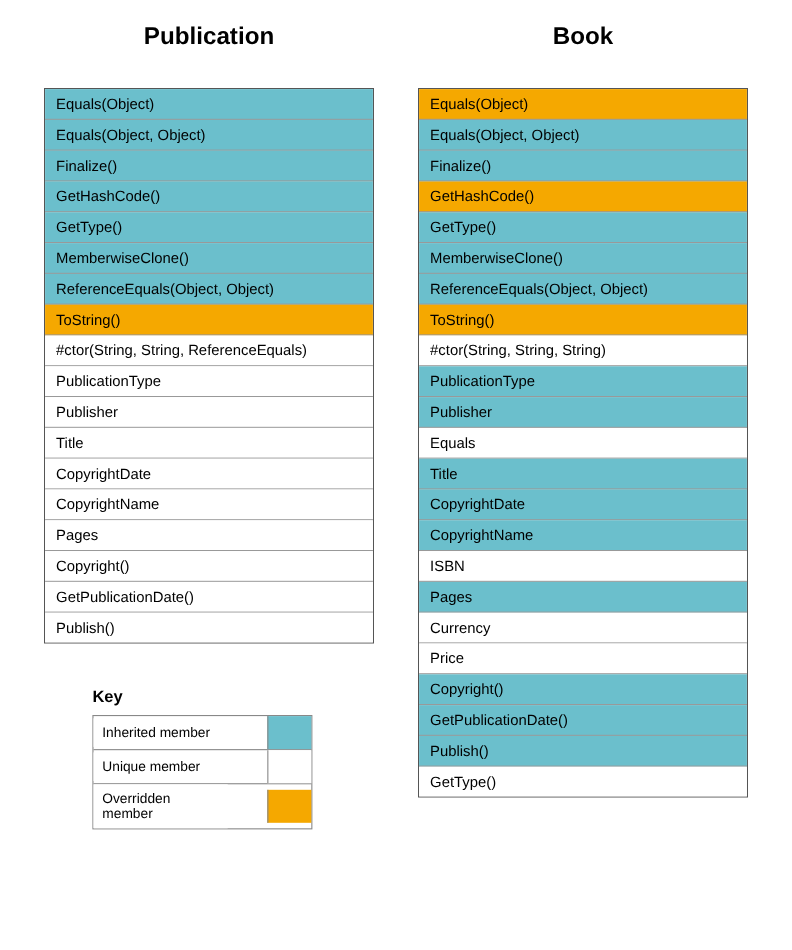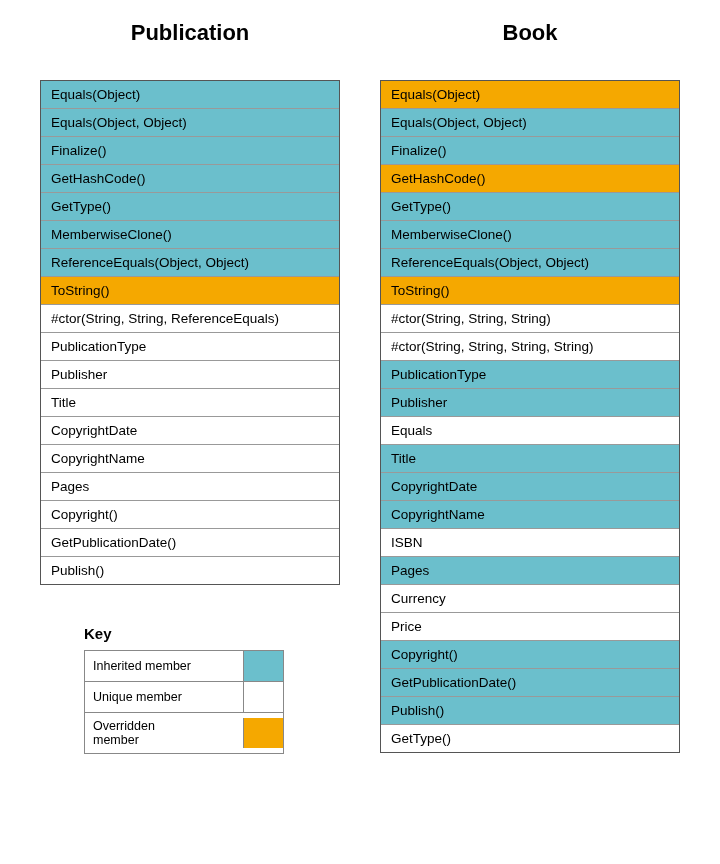--- a/index.html
+++ b/index.html
@@ -147,21 +147,20 @@
     <div class="member-list" id="book-list">
         <div class="member-item bg-yellow">Equals(Object)</div>
         <div class="member-item bg-blue">Equals(Object, Object)</div>
         <div class="member-item bg-blue">Finalize()</div>
         <div class="member-item bg-yellow">GetHashCode()</div>
         <div class="member-item bg-blue">GetType()</div>
         <div class="member-item bg-blue">MemberwiseClone()</div>
         <div class="member-item bg-blue">ReferenceEquals(Object, Object)</div>
         <div class="member-item bg-yellow">ToString()</div>
         <div class="member-item bg-white">#ctor(String, String, String)</div>
-        <div class="member-item bg-white">#ctor(String, String, String, String)</div>
         <div class="member-item bg-blue">PublicationType</div>
         <div class="member-item bg-blue">Publisher</div>
         <div class="member-item bg-white">Equals</div>
         <div class="member-item bg-blue">Title</div>
         <div class="member-item bg-blue">CopyrightDate</div>
         <div class="member-item bg-blue">CopyrightName</div>
         <div class="member-item bg-white">ISBN</div>
         <div class="member-item bg-blue">Pages</div>
         <div class="member-item bg-white">Currency</div>
         <div class="member-item bg-white">Price</div>

